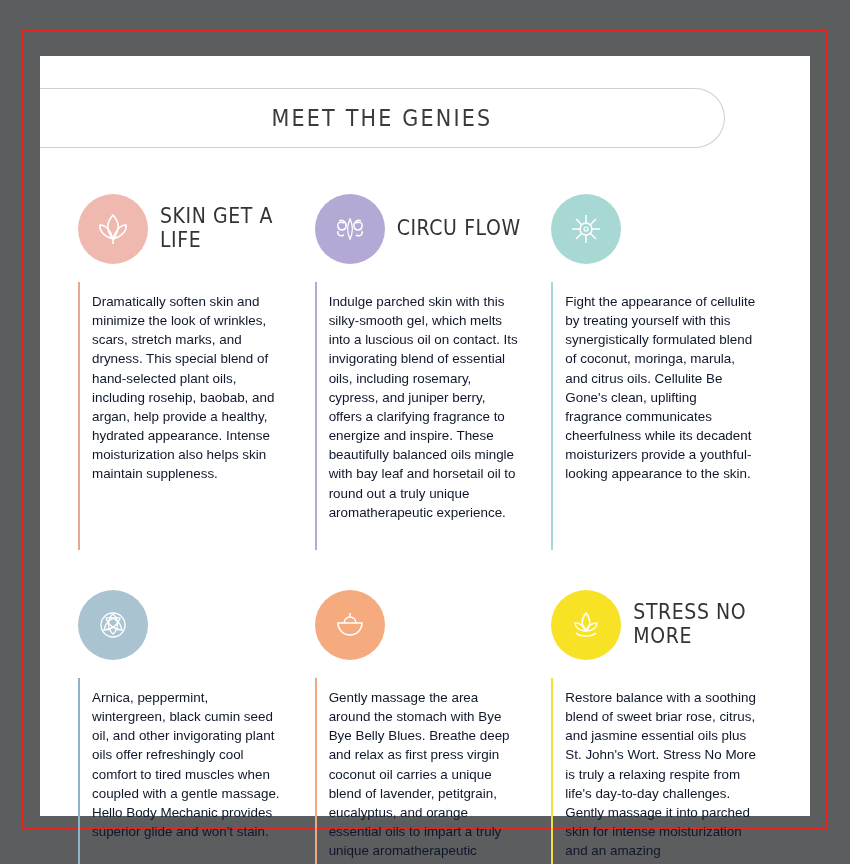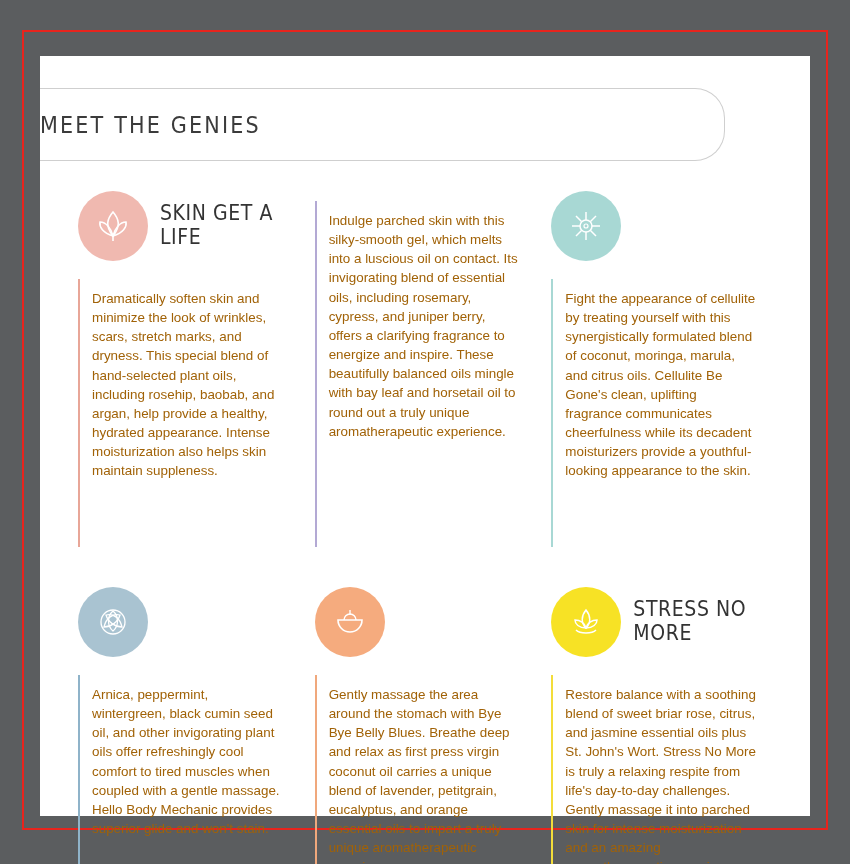--- a/index.html
+++ b/index.html
@@ -26,28 +26,28 @@
     position: absolute;
     left: 40px;
     top: 56px;
     width: 770px;
     height: 760px;
     background: #ffffff;
     box-sizing: border-box;
   }
   .title-bar {
     position: relative;
-    margin: 32px 85px 0 0;
-    height: 73px;
+    margin: 32px 85px 16px 0;
+    height: 60px;
     border: 1px solid #cfcfcf;
     border-left: none;
     border-radius: 0 30px 30px 0;
     display: flex;
     align-items: center;
-    justify-content: flex-start;
+    justify-content: center;
     box-sizing: border-box;
   }
   .title-bar .title {
     font-size: 23px;
     letter-spacing: 2.2px;
     color: #3b3b3b;
     font-family: "DejaVu Sans Condensed", "Liberation Sans", sans-serif;
     font-weight: 400;
   }
   .grid {
@@ -86,21 +86,21 @@
     color: #333333;
     font-family: "DejaVu Sans Condensed", "Liberation Sans", sans-serif;
     text-transform: uppercase;
   }
   .cell-body {
     margin-top: 14px;
     padding: 10px 10px 26px 12px;
     border-left: 2px solid #cccccc;
     font-size: 13.4px;
     line-height: 1.43;
-    color: #a16207;
+    color: #0f172a;
     flex: 1 1 auto;
   }
   .r1 .cell-body { min-height: 232px; }
   .r2 .cell-body { min-height: 210px; }
 </style>
 </head>
 <body>
 
 <div class="outer-frame"></div>
 
@@ -123,20 +123,34 @@
               <line x1="20" y1="30" x2="20" y2="35" stroke="#ffffff" stroke-width="1.6"></line>
             </svg>
           </span>
         </div>
         <div class="cell-title">SKIN GET A LIFE</div>
       </div>
       <div class="cell-body" style="border-left-color:#e8a698">Dramatically soften skin and minimize the look of wrinkles, scars, stretch marks, and dryness. This special blend of hand-selected plant oils, including rosehip, baobab, and argan, help provide a healthy, hydrated appearance. Intense moisturization also helps skin maintain suppleness.</div>
     </div>
 
     <div class="cell r1">
+      <div class="cell-head">
+        <div class="badge" style="background:#b3a9d4">
+          <span>
+            <svg width="40" height="40" viewBox="0 0 40 40">
+              <path d="M14 14 C10 12 7 14 8 18 C9 22 15 22 16 18 C17 13 12 10 9 12" fill="none" stroke="#ffffff" stroke-width="1.4"></path>
+              <path d="M26 14 C30 12 33 14 32 18 C31 22 25 22 24 18 C23 13 28 10 31 12" fill="none" stroke="#ffffff" stroke-width="1.4"></path>
+              <path d="M14 26 C10 28 7 26 8 22" fill="none" stroke="#ffffff" stroke-width="1.4"></path>
+              <path d="M26 26 C30 28 33 26 32 22" fill="none" stroke="#ffffff" stroke-width="1.4"></path>
+              <path d="M20 10 C17 16 17 24 20 30 C23 24 23 16 20 10 Z" fill="none" stroke="#ffffff" stroke-width="1.4"></path>
+            </svg>
+          </span>
+        </div>
+        <div class="cell-title">CIRCU FLOW</div>
+      </div>
       <div class="cell-body" style="border-left-color:#b3a9d4">Indulge parched skin with this silky-smooth gel, which melts into a luscious oil on contact. Its invigorating blend of essential oils, including rosemary, cypress, and juniper berry, offers a clarifying fragrance to energize and inspire. These beautifully balanced oils mingle with bay leaf and horsetail oil to round out a truly unique aromatherapeutic experience.</div>
     </div>
 
     <div class="cell r1">
       <div class="cell-head">
         <div class="badge" style="background:#a8d8d4">
           <span>
             <svg width="40" height="40" viewBox="0 0 40 40">
               <circle cx="20" cy="20" r="6" fill="none" stroke="#ffffff" stroke-width="1.5"></circle>
               <circle cx="20" cy="20" r="2" fill="none" stroke="#ffffff" stroke-width="1.2"></circle>

